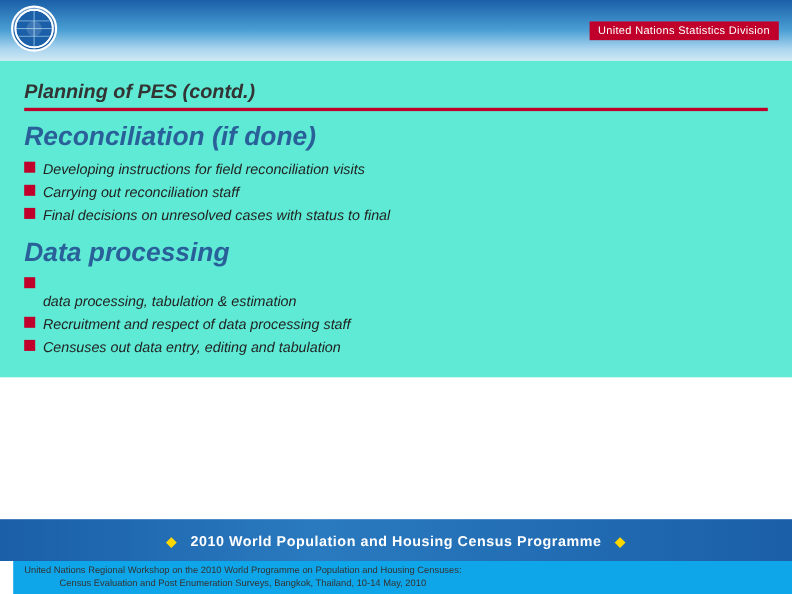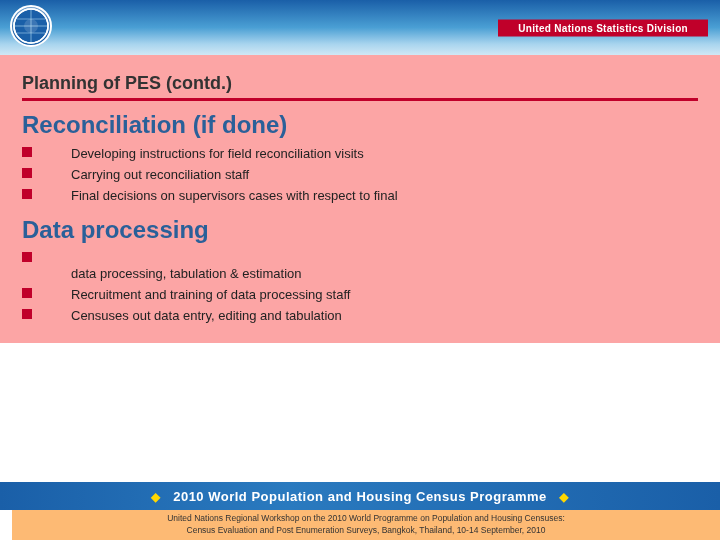--- a/index.html
+++ b/index.html
@@ -42,30 +42,31 @@
     }
 
     .un-stats-label {
       position: absolute;
       right: 12px;
       top: 50%;
       transform: translateY(-50%);
       background-color: #c0002a;
       color: #fff;
       font-size: 10px;
-      padding: 3px 20px;
-      font-weight: bold;
+      padding: 3px 8px;
+      font-weight: normal;
       letter-spacing: 0.3px;
     }
 
     
     .main-content {
-      background: #fca5a5;
+      background: #5eead4;
       padding: 10px 22px 8px 22px;
       flex: 1;
+      font-style: italic;
     }
 
     
     .page-title {
       font-size: 18px;
       font-weight: bold;
       color: #333333;
       margin-bottom: 4px;
       margin-top: 8px;
     }
@@ -92,40 +93,39 @@
       margin-bottom: 10px;
     }
 
     .bullet-list li {
       display: flex;
       align-items: flex-start;
       font-size: 13px;
       color: #222;
       margin-bottom: 3px;
       line-height: 1.4;
-      gap: 32px;
     }
 
     .bullet-square {
       display: inline-block;
       width: 10px;
       height: 10px;
       min-width: 10px;
       background-color: #c0002a;
       margin-right: 7px;
       margin-top: 2px;
     }
 
     
     .bottom-banner {
       position: absolute;
       bottom: 30px;
       left: 0;
       right: 0;
-      height: 28px;
+      height: 38px;
       background: linear-gradient(90deg, #1a5fa8 0%, #2a7abf 40%, #1a5fa8 100%);
       display: flex;
       align-items: center;
       justify-content: center;
     }
 
     .bottom-banner-text {
       color: #ffffff;
       font-size: 13px;
       font-weight: bold;
@@ -133,24 +133,24 @@
       text-align: center;
     }
 
     
     .footer {
       position: absolute;
       bottom: 0;
       left: 12px;
       right: 0;
       height: 30px;
-      background: #fdba74;
+      background: #0ea5e9;
       display: flex;
       align-items: center;
-      justify-content: center;
+      justify-content: flex-start;
       padding: 0 10px;
     }
 
     .footer-text {
       font-size: 8.5px;
       color: #333;
       text-align: center;
       line-height: 1.4;
     }
   </style>
@@ -190,36 +190,36 @@
     <li>
       <span class="bullet-square"></span>
       <span>Developing instructions for field reconciliation visits</span>
     </li>
     <li>
       <span class="bullet-square"></span>
       <span>Carrying out reconciliation staff</span>
     </li>
     <li>
       <span class="bullet-square"></span>
-      <span>Final decisions on supervisors cases with respect to  final</span>
+      <span>Final decisions on unresolved cases with status to  final</span>
     </li>
   </ul>
 
   <div class="section-heading">Data processing</div>
   <ul class="bullet-list">
     <li>
       <span class="bullet-square"></span>
     </li>
     <li>
       <span style="display:inline-block;width:17px;min-width:17px;"></span>
       <span>data processing, tabulation &amp; estimation</span>
     </li>
     <li>
       <span class="bullet-square"></span>
-      <span>Recruitment and training of data processing staff</span>
+      <span>Recruitment and respect of data processing staff</span>
     </li>
     <li>
       <span class="bullet-square"></span>
       <span>Censuses out data entry, editing and tabulation</span>
     </li>
   </ul>
 </div>
 
 <div class="bottom-banner">
   <div style="text-align:center;">
@@ -229,15 +229,15 @@
       <span>2010 World Population and Housing Census Programme</span>
       &nbsp;
       <span style="color:#ffd700; font-size:12px;">◆</span>
     </div>
   </div>
 </div>
 
 <div class="footer">
   <div class="footer-text">
     <span>United Nations Regional Workshop on the 2010 World Programme on Population and Housing Censuses:</span><br>
-    <span>Census Evaluation and Post Enumeration Surveys, Bangkok, Thailand, 10-14 September, 2010</span>
+    <span>Census Evaluation and Post Enumeration Surveys, Bangkok, Thailand, 10-14 May, 2010</span>
   </div>
 </div>
 
 </body></html>

